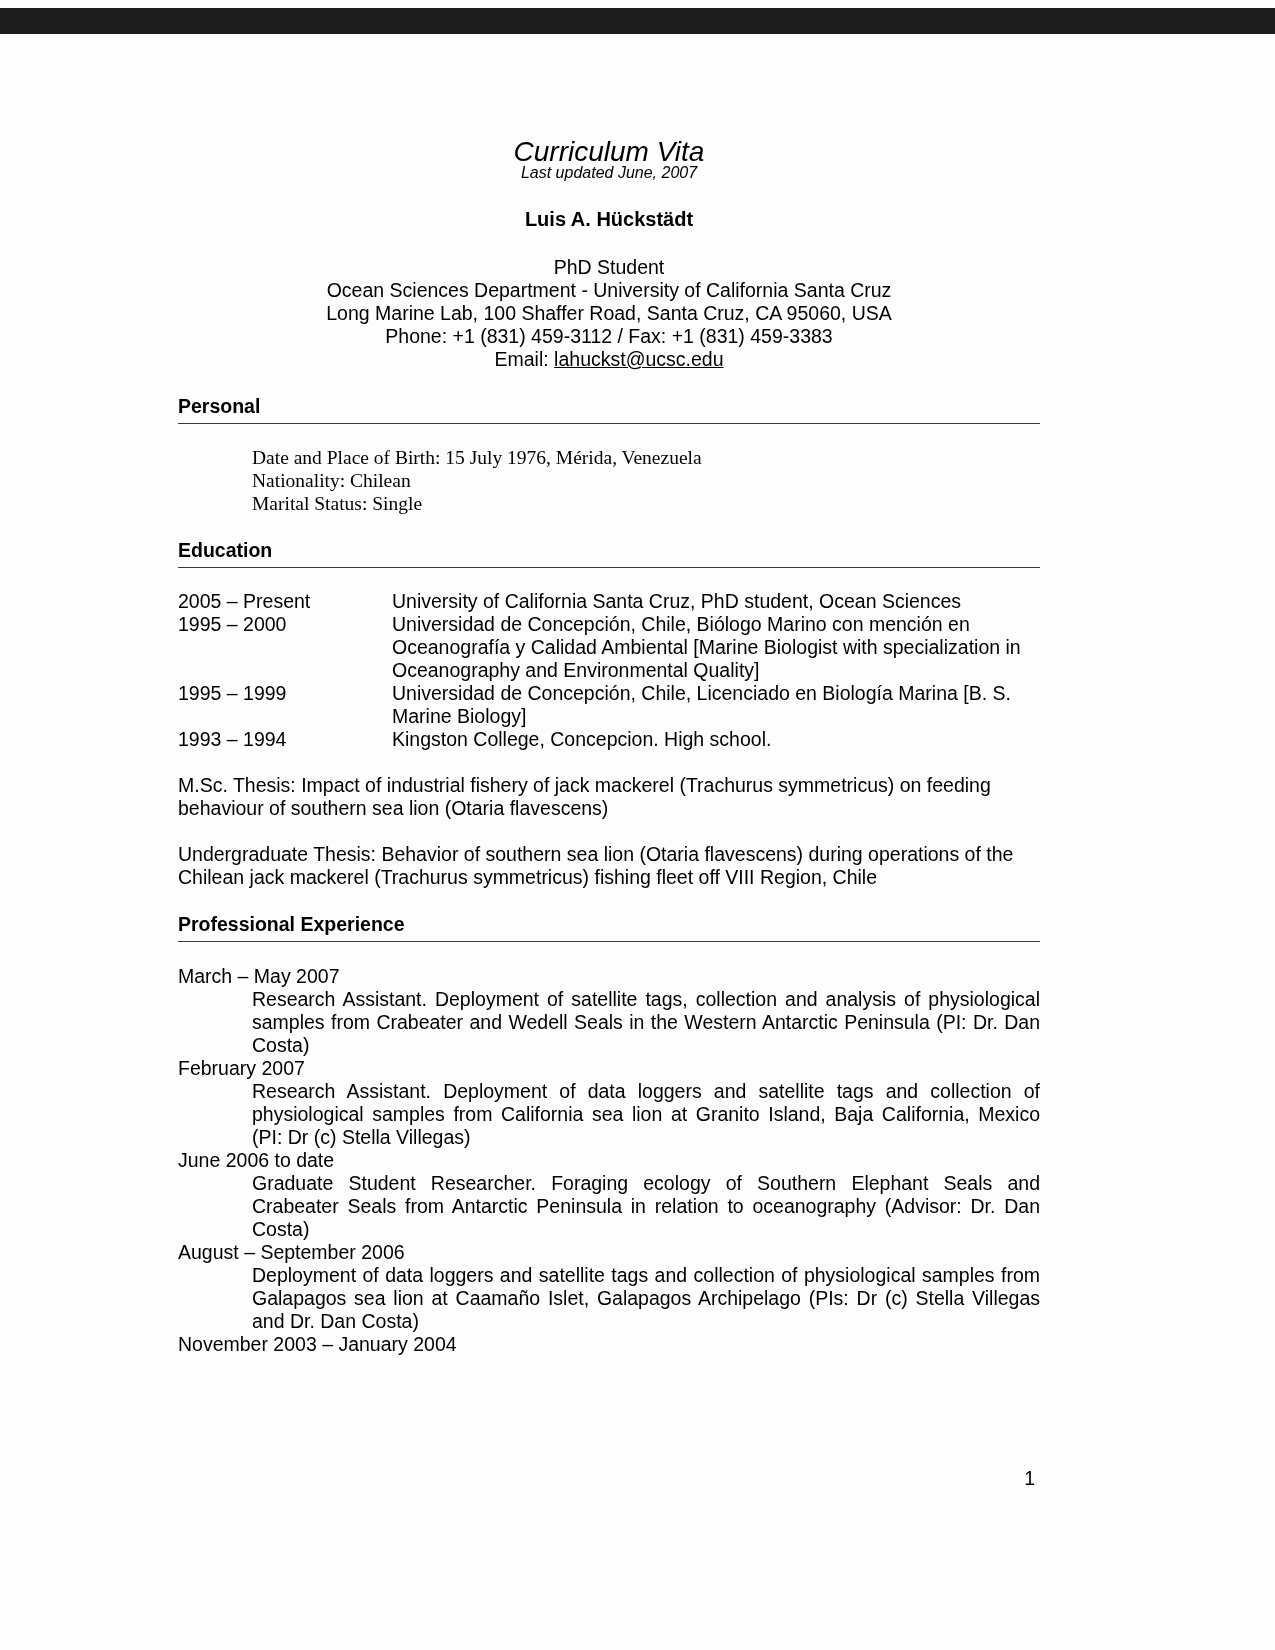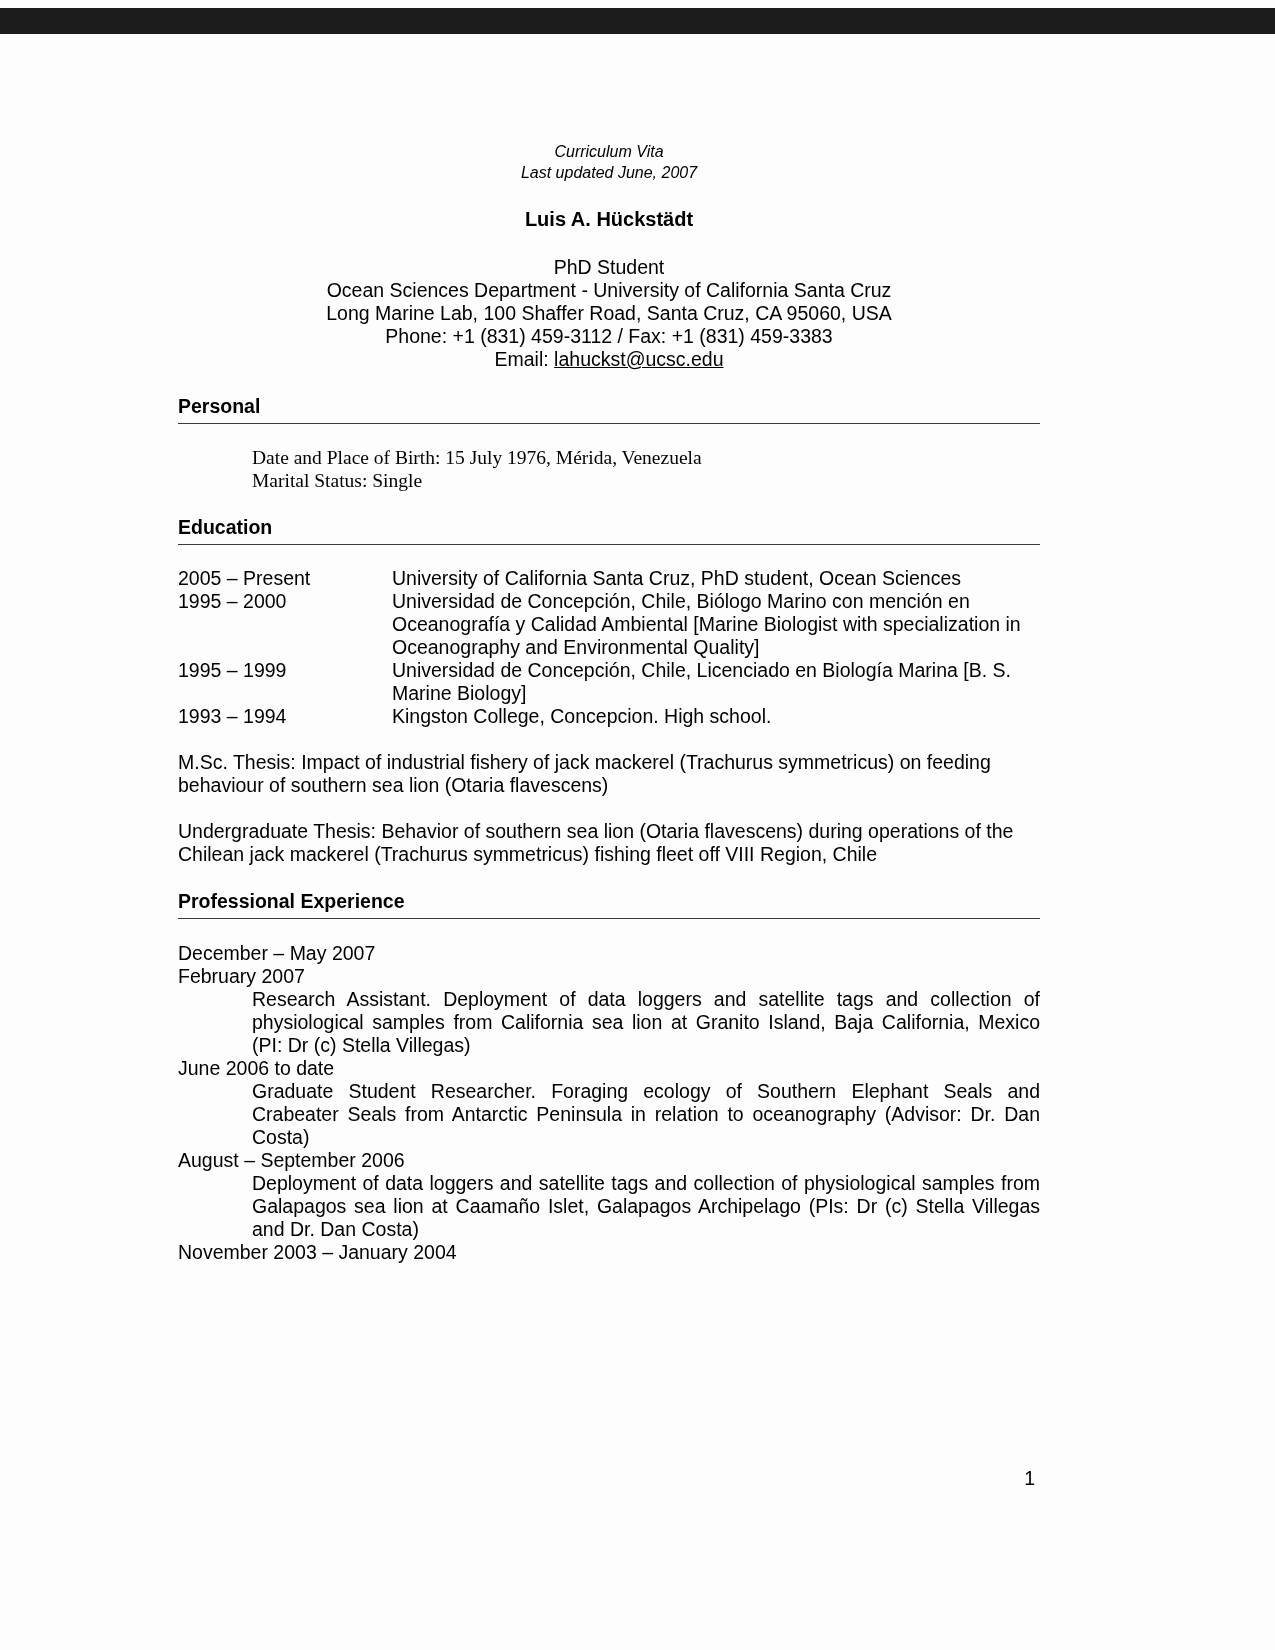--- a/index.html
+++ b/index.html
@@ -20,21 +20,21 @@
     width: 100%; height: 26px;
     background: #1c1c1c;
   }
   .content {
     position: absolute;
     left: 178px;
     top: 140px;
     width: 862px;
   }
   .header-block { text-align: center; }
-  .doc-title { font-style: italic; font-size: 16px; }
+  .doc-title { font-style: italic; font-size: 28px; }
   .doc-updated { font-style: italic; font-size: 16px; line-height: 20px; }
   .person-name { font-weight: bold; font-size: 20px; margin-top: 25px; }
   .contact-block { margin-top: 25px; }
   .email-link { color: #000; text-decoration: underline; cursor: pointer; text-align: right; }
   .section-heading {
     font-weight: bold;
     margin-top: 24px;
     padding-bottom: 5px;
     border-bottom: 1px solid #3a3a3a;
   }
@@ -79,20 +79,21 @@
         <div>Phone: +1 (831) 459-3112 / Fax: +1 (831) 459-3383</div>
         <div>
           <span>Email: </span><a class="email-link">lahuckst@ucsc.edu</a>
         </div>
       </div>
     </div>
 
     <div class="section-heading">Personal</div>
     <div class="personal-list">
       <div>Date and Place of Birth: 15 July 1976, Mérida, Venezuela</div>
+      <div>Nationality: Chilean</div>
       <div>Marital Status: Single</div>
     </div>
 
     <div class="section-heading">Education</div>
     <div class="edu-table">
       <div class="edu-row">
         <div class="edu-period">2005 – Present</div>
         <div class="edu-detail">University of California Santa Cruz, PhD student, Ocean Sciences</div>
       </div>
       <div class="edu-row">
@@ -111,21 +112,22 @@
       </div>
     </div>
 
     <p class="thesis"><span>M.Sc. Thesis: Impact of industrial fishery of jack mackerel (</span><span class="italic">Trachurus symmetricus</span><span>) on feeding behaviour of southern sea lion (</span><span class="italic">Otaria flavescens</span><span>)</span></p>
 
     <p class="thesis"><span>Undergraduate Thesis: Behavior of southern sea lion (</span><span class="italic">Otaria flavescens</span><span>) during operations of the Chilean jack mackerel (</span><span class="italic">Trachurus symmetricus</span><span>) fishing fleet off VIII Region, Chile</span></p>
 
     <div class="section-heading">Professional Experience</div>
     <div class="exp-block">
       <div>
-        <div class="exp-period">December – May 2007</div>
+        <div class="exp-period">March – May 2007</div>
+        <p class="exp-detail">Research Assistant. Deployment of satellite tags, collection and analysis of physiological samples from Crabeater and Wedell Seals in the Western Antarctic Peninsula (PI: Dr. Dan Costa)</p>
       </div>
       <div>
         <div class="exp-period">February 2007</div>
         <p class="exp-detail">Research Assistant. Deployment of data loggers and satellite tags and collection of physiological samples from California sea lion at Granito Island, Baja California, Mexico (PI: Dr (c) Stella Villegas)</p>
       </div>
       <div>
         <div class="exp-period">June 2006 to date</div>
         <p class="exp-detail">Graduate Student Researcher. Foraging ecology of Southern Elephant Seals and Crabeater Seals from Antarctic Peninsula in relation to oceanography (Advisor: Dr. Dan Costa)</p>
       </div>
       <div>

